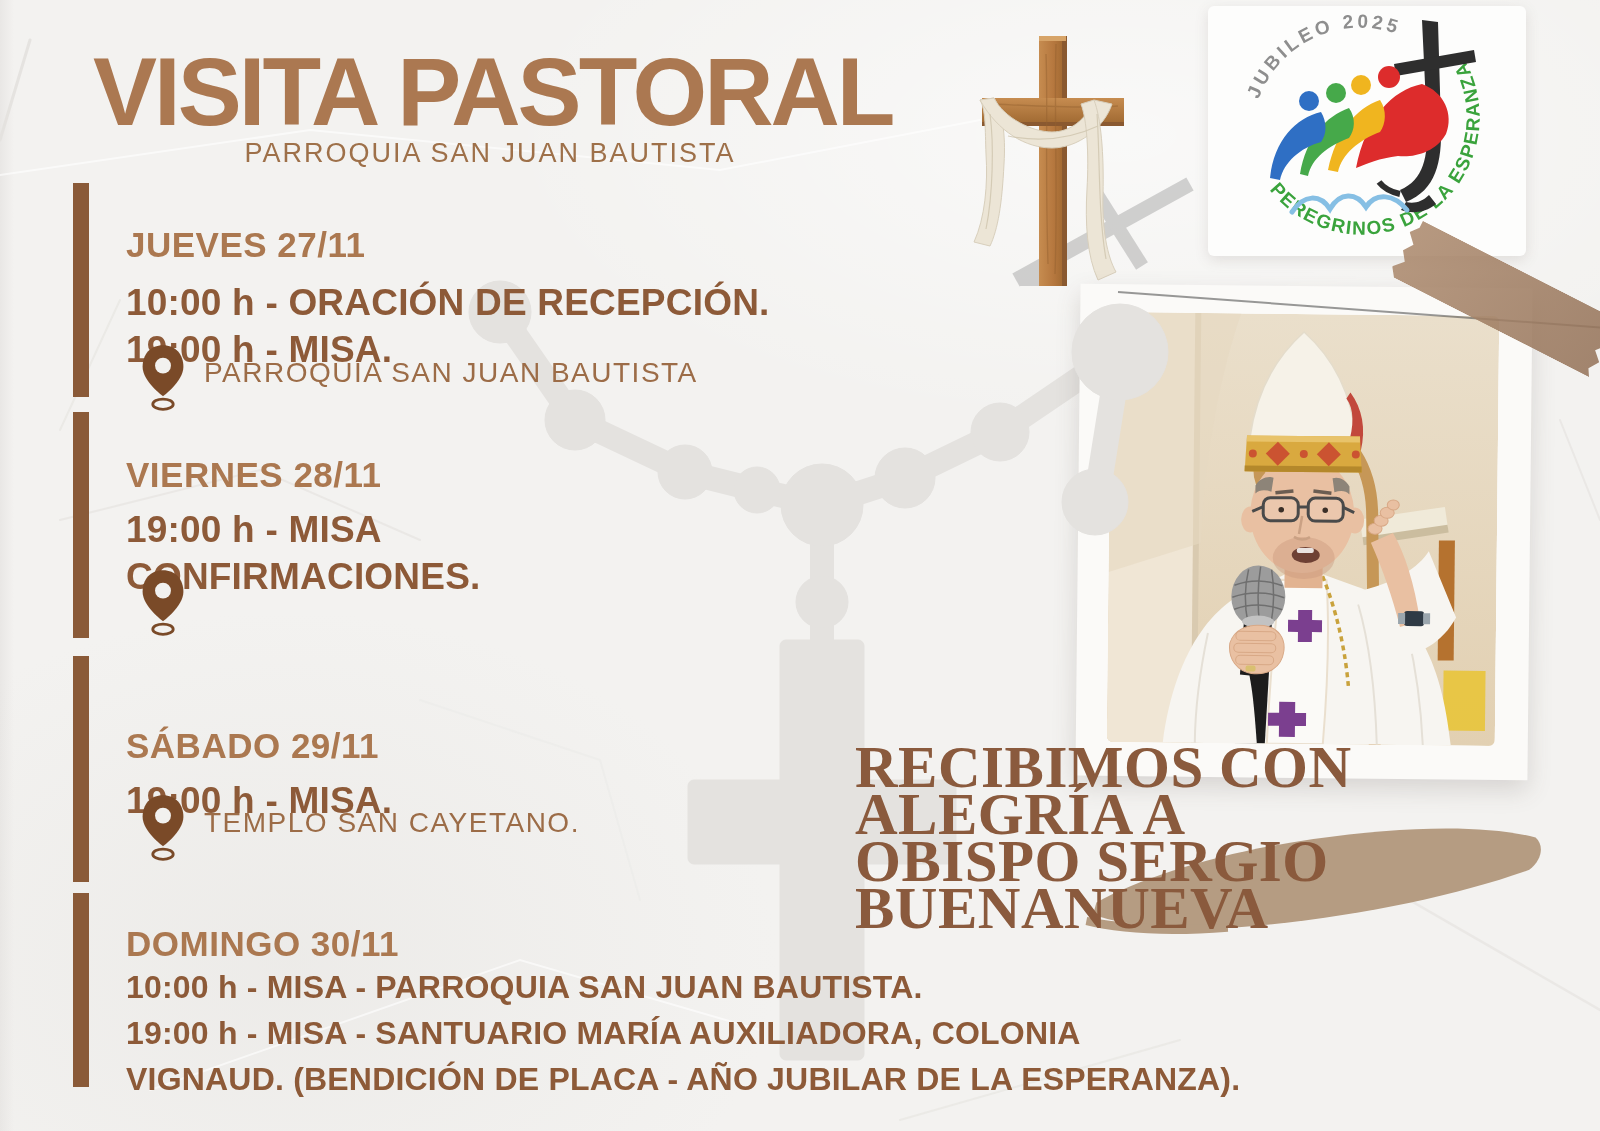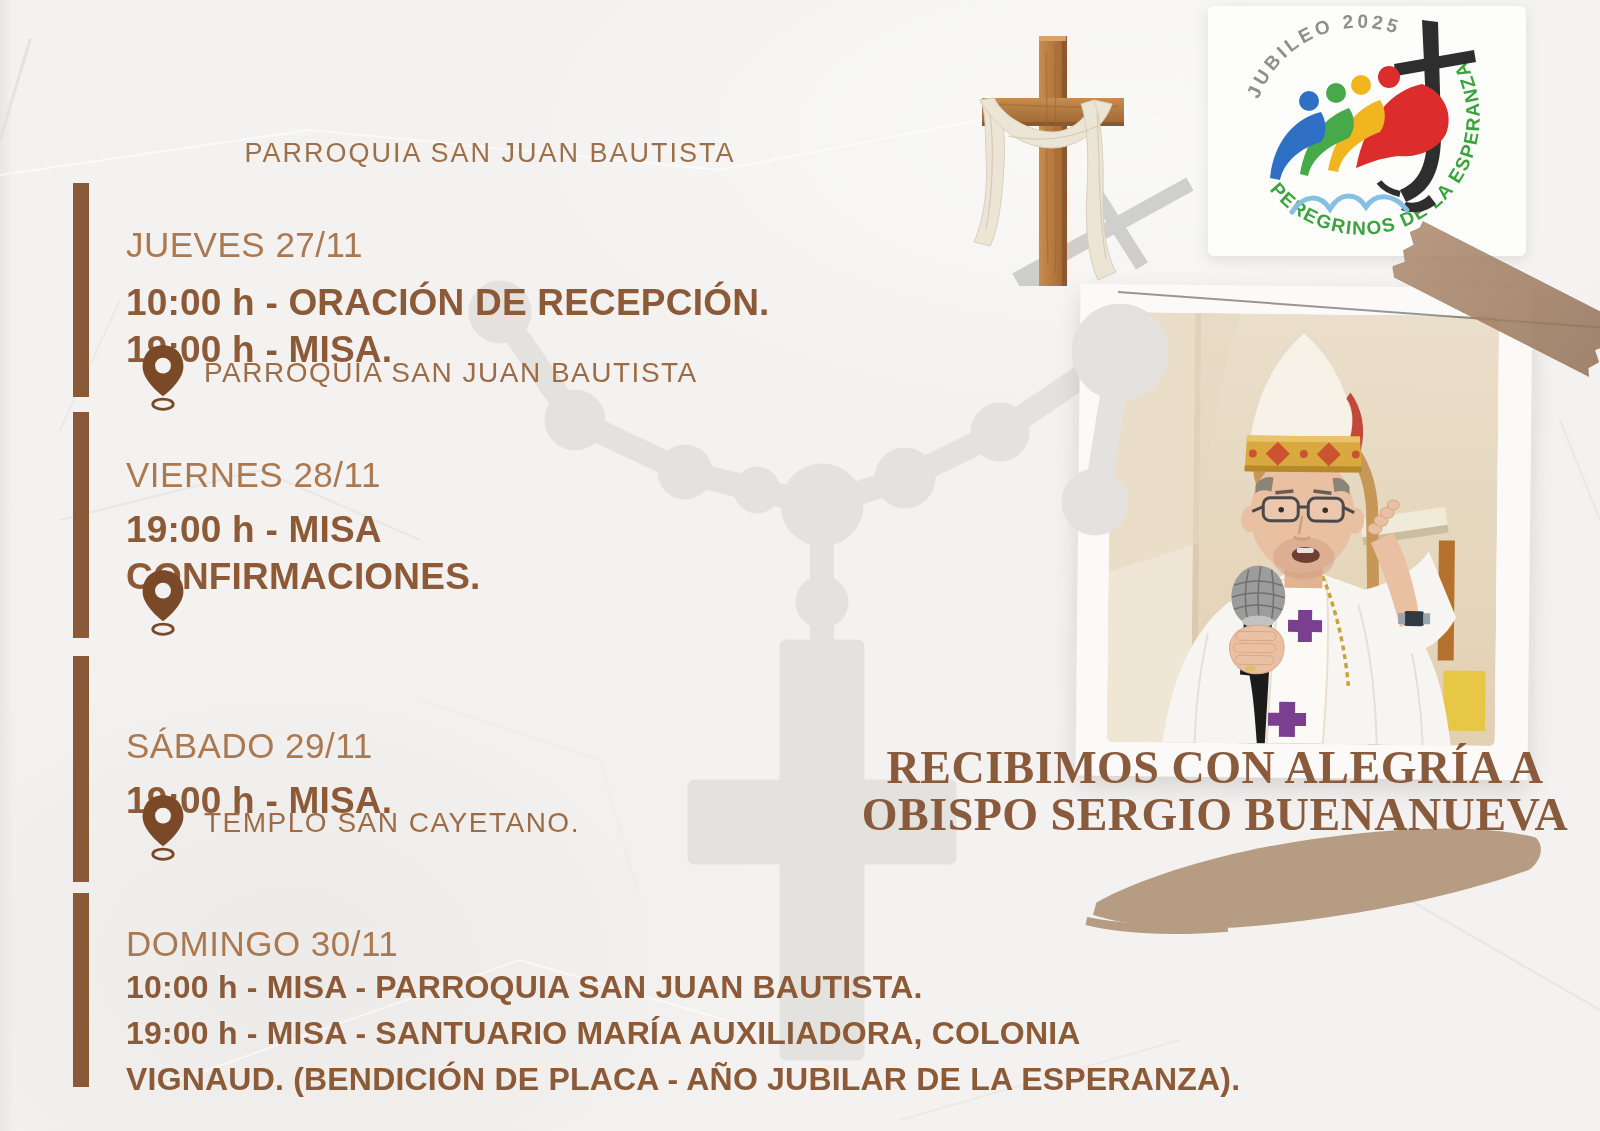--- a/index.html
+++ b/index.html
@@ -23,31 +23,31 @@
     position:absolute;left:95px;top:138px;width:790px;text-align:center;
     font-size:27px;letter-spacing:2px;color:#9e7049;z-index:2;white-space:nowrap;
   }
   
   .sched{position:absolute;left:0;top:0;z-index:2;}
   .bar{position:absolute;left:73px;width:16px;background:#8a5a38;}
   .bar.b1{top:183px;height:214px;}
   .bar.b2{top:412px;height:226px;}
   .bar.b3{top:656px;height:226px;}
   .bar.b4{top:893px;height:194px;}
-  .day{position:absolute;left:126px;font-size:35px;font-weight:normal;letter-spacing:.5px;color:#ab7850;white-space:nowrap;}
+  .day{position:absolute;left:126px;font-size:35px;font-weight:bold;letter-spacing:.5px;color:#ab7850;white-space:nowrap;}
   .line{position:absolute;left:126px;font-size:37px;font-weight:bold;letter-spacing:.2px;color:#8d5a38;white-space:nowrap;text-align:center;}
   .line.small{font-size:32px;}
   .loc{position:absolute;display:flex;align-items:flex-start;}
   .loc svg{flex:0 0 auto;}
   .loctext{font-size:28px;letter-spacing:1.5px;color:#9c6c47;margin:14px 0 0 18px;white-space:nowrap;}
   
   .welcome{
-    position:absolute;left:855px;top:744px;width:720px;text-align:center;z-index:4;
+    position:absolute;left:855px;top:744px;width:720px;text-align:left;z-index:4;
     font-family:"Liberation Serif",serif;font-weight:bold;color:#8a5a3d;
-    font-size:46px;line-height:47px;letter-spacing:.5px;
+    font-size:59px;line-height:47px;letter-spacing:.5px;
   }
   .brush{position:absolute;left:1075px;top:805px;width:480px;height:130px;z-index:3;}
   
   .polaroid{
     position:absolute;left:1078px;top:286px;width:452px;height:492px;
     background:#fbfaf8;box-shadow:0 10px 24px rgba(90,80,70,.18);
     padding:0;z-index:3;transform:rotate(.6deg);
   }
   .polaroid .inner{position:absolute;left:31px;top:28px;width:388px;height:430px;border-radius:6px;overflow:hidden;}
   .thinline{
@@ -107,20 +107,21 @@
       <circle cx="757" cy="490" r="23"></circle>
       <circle cx="822" cy="505" r="41"></circle>
       <circle cx="905" cy="478" r="30"></circle>
       <circle cx="1000" cy="432" r="29"></circle>
       <circle cx="822" cy="602" r="26"></circle>
       <rect x="780" y="640" width="84" height="420" rx="6"></rect>
       <rect x="688" y="780" width="268" height="84" rx="6"></rect>
     </g>
   </svg>
 
+  <div class="title">VISITA PASTORAL</div>
   <div class="subtitle">PARROQUIA SAN JUAN BAUTISTA</div>
 
   <svg class="crossart" width="302" height="288" viewBox="0 0 302 288">
     <defs>
       <linearGradient id="woodV" x1="0" y1="0" x2="1" y2="0">
         <stop offset="0" stop-color="#c68c50"></stop>
           <stop offset=".55" stop-color="#b5773e"></stop>
           <stop offset="1" stop-color="#9c662f"></stop>
       </linearGradient>
       <linearGradient id="woodH" x1="0" y1="0" x2="0" y2="1">

